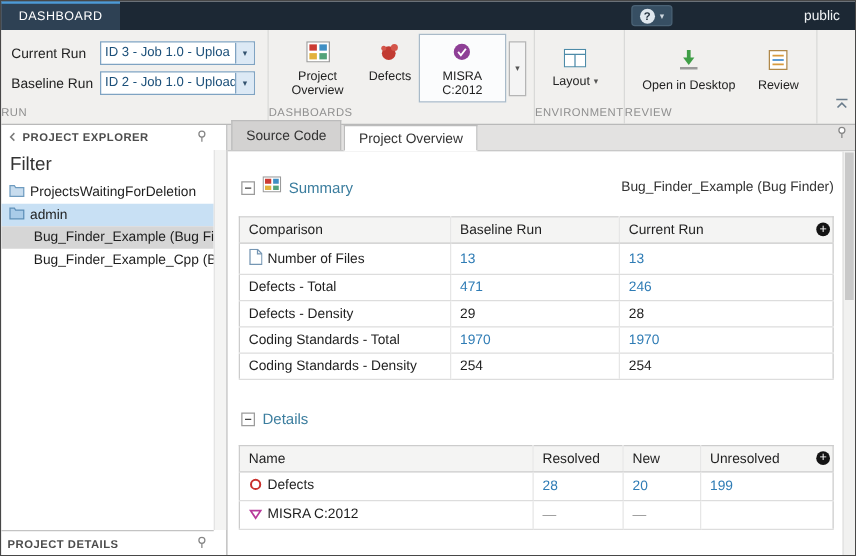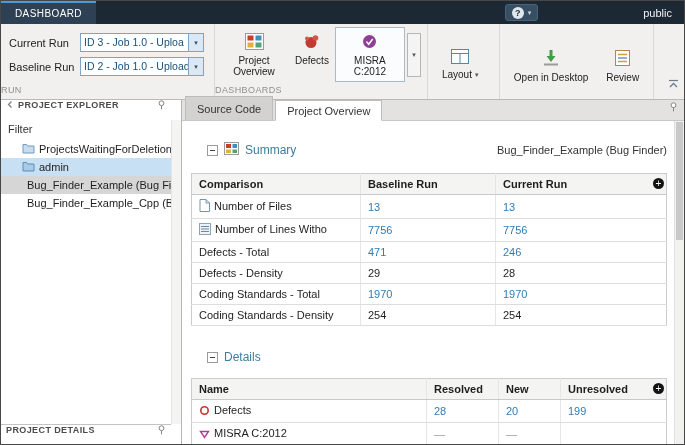--- a/index.html
+++ b/index.html
@@ -26,56 +26,56 @@
   .run-row{display:flex;align-items:center;gap:5px}
   .run-label{font-size:11px;color:#222;width:66px}
   .combo{width:124px;height:19px;border:1px solid #7fa3c2;background:#fff;display:flex;align-items:stretch;overflow:hidden;cursor:pointer}
   .combo-text{flex:1;font-size:10.5px;color:#1b4f79;padding:2px 3px;white-space:nowrap;overflow:hidden}
   .combo-btn{width:15px;background:#dce9f5;border-left:1px solid #7fa3c2;display:flex;align-items:center;justify-content:center;font-size:7px;color:#33536f}
   .dash-items{align-items:stretch;padding:3px 4px}
   .rbtn{display:flex;flex-direction:column;align-items:center;gap:3px;padding:5px 5px 1px;font-size:10px;color:#222;text-align:center;line-height:1.12;border:1px solid transparent;cursor:pointer}
   .rbtn-label{max-width:58px}
   .rbtn.selected{border-color:#a9bac8;background:#fbfcfd}
   .dd-btn{width:14px;height:44px;align-self:center;margin:0 2px;border:1px solid #b5b5b5;background:#f4f4f4;display:flex;align-items:center;justify-content:center;font-size:7px;color:#555;cursor:pointer}
-  .env-items,.rev-items{align-items:flex-end;padding:19px 8px;gap:6px}
+  .env-items,.rev-items{align-items:flex-start;padding:9px 8px;gap:6px}
   .lbl-caret{display:flex;gap:3px;align-items:center;justify-content:center}
   .ribbon-end{flex:1;position:relative;border-right:none}
   .collapse-ribbon{position:absolute;right:5px;bottom:6px;cursor:pointer}
 
   
   .body{flex:1;display:flex;min-height:0}
   .sidebar{width:181px;border-right:1px solid #b5b5b5;background:#fff;display:flex;flex-direction:column;position:relative;padding-right:10px;flex:0 0 auto}
-  .panel-header{height:20px;display:flex;gap:4px;padding:0 5px;font-size:9px;font-weight:bold;color:#4c4c4c;letter-spacing:.4px;flex:0 0 auto}
+  .panel-header{height:20px;display:flex;align-items:center;gap:4px;padding:0 5px;font-size:9px;font-weight:bold;color:#4c4c4c;letter-spacing:.4px;flex:0 0 auto}
   .panel-header .pin{margin-left:auto}
   .details-header{border-top:1px solid #c3c3c3;margin-top:auto}
-  .filter{font-size:11px;color:#333;padding:3px 0 5px 7px}
-  .tree-row{height:18px;display:flex;align-items:center;gap:4px;font-size:11px;color:#1e1e1e;padding-left:21px;white-space:nowrap;overflow:hidden;cursor:pointer}
+  .filter{font-size:15px;color:#333;padding:3px 0 5px 7px}
+  .tree-row{height:18px;display:flex;align-items:center;gap:4px;font-size:11px;color:#1e1e1e;padding-left:6px;white-space:nowrap;overflow:hidden;cursor:pointer}
   .tree-row.child{padding-left:26px}
   .row-public{background:#c8e0f4}
   .row-selected{background:#d6d6d6}
   .side-scroll{position:absolute;top:20px;right:0;bottom:20px;width:10px;background:#f4f4f3;border-left:1px solid #e4e4e4}
 
   .main{flex:1;display:flex;flex-direction:column;min-width:0;background:#fff}
   .tabbar{height:21px;background:#e3e2e1;border-bottom:1px solid #c8c8c8;display:flex;align-items:flex-end;padding-left:3px;flex:0 0 auto}
   .tab{height:24px;display:flex;align-items:center;padding:0 11px;font-size:11px;color:#333;background:#d3d2d1;border:1px solid #bcbcbc;border-bottom:none;margin-right:2px;cursor:pointer}
   .tab.active{background:#fff;height:21px;margin-bottom:-1px;border-bottom:1px solid #fff}
   .tab-pin{margin-left:auto;margin-right:6px;margin-bottom:4px}
   .content{flex:1;position:relative;padding:12px 17px 0 9px;overflow:hidden}
 
-  .sec-header{display:flex;align-items:center;gap:6px;margin:8px 0 14px 16px}
+  .sec-header{display:flex;align-items:center;gap:6px;margin:8px 0 14px 2px}
   .sec-title{font-size:12px;color:#3b7d9e}
   .proj-name{margin-left:auto;font-size:11px;color:#333}
   .minus{width:11px;height:11px;border:1px solid #9b9b9b;background:#fff;position:relative;flex:0 0 auto;cursor:pointer}
   .minus::after{content:"";position:absolute;left:2px;right:2px;top:4px;border-top:1px solid #444}
   .details-h{margin-top:24px}
 
   .table-wrap{position:relative}
   table{width:100%;border-collapse:collapse;font-size:11px;color:#1e1e1e;table-layout:fixed;border:1px solid #ccc}
   th,td{padding:4px 7px;border-bottom:1px solid #ddd;text-align:left;overflow:hidden;white-space:nowrap}
-  thead th{background:#f4f4f3;font-weight:bold;border-bottom:1px solid #c9c9c9}
+  thead th{background:#f4f4f3;font-weight:normal;border-bottom:1px solid #c9c9c9}
   td+td,th+th{border-left:1px solid #e6e6e6}
   .sum-table .col-comp{width:169px}
   .sum-table .col-base{width:135px}
   .det-table .col-name{width:235px}
   .det-table .col-res{width:72px}
   .det-table .col-new{width:62px}
   .det-table th.num,.det-table td.num{}
   .link{color:#2f7cb5;cursor:pointer}
   .dash{color:#999}
   .plus{position:absolute;top:5px;right:3px;width:11px;height:11px;border-radius:50%;background:#141414;color:#fff;font-size:10px;line-height:11px;text-align:center;cursor:pointer}
@@ -311,30 +311,20 @@
             <tbody>
               <tr>
                 <td><span class="row-icon"><svg width="11" height="13" viewBox="0 0 11 13">
                         <path d="M1 .5 h6 l3.5 3.5 v8.5 H1 z" fill="#fff" stroke="#7596b3"></path>
                         <path d="M7 .5 v3.5 h3.5" fill="none" stroke="#7596b3"></path>
                       </svg></span><span>Number of Files</span></td>
                 <td><span class="link">13</span></td>
                 <td><span class="link">13</span></td>
               </tr>
               <tr>
-                <td><span class="row-icon"><svg width="12" height="12" viewBox="0 0 12 12">
-                        <rect x="0.5" y="0.5" width="11" height="11" fill="#eef3f8" stroke="#8ba3b8"></rect>
-                        <line x1="2" y1="3.5" x2="10" y2="3.5" stroke="#6c88a0"></line>
-                        <line x1="2" y1="6" x2="10" y2="6" stroke="#6c88a0"></line>
-                        <line x1="2" y1="8.5" x2="10" y2="8.5" stroke="#6c88a0"></line>
-                      </svg></span><span>Number of Lines Witho</span></td>
-                <td><span class="link">7756</span></td>
-                <td><span class="link">7756</span></td>
-              </tr>
-              <tr>
                 <td><span>Defects - Total</span></td>
                 <td><span class="link">471</span></td>
                 <td><span class="link">246</span></td>
               </tr>
               <tr>
                 <td><span>Defects - Density</span></td>
                 <td><span>29</span></td>
                 <td><span>28</span></td>
               </tr>
               <tr>

